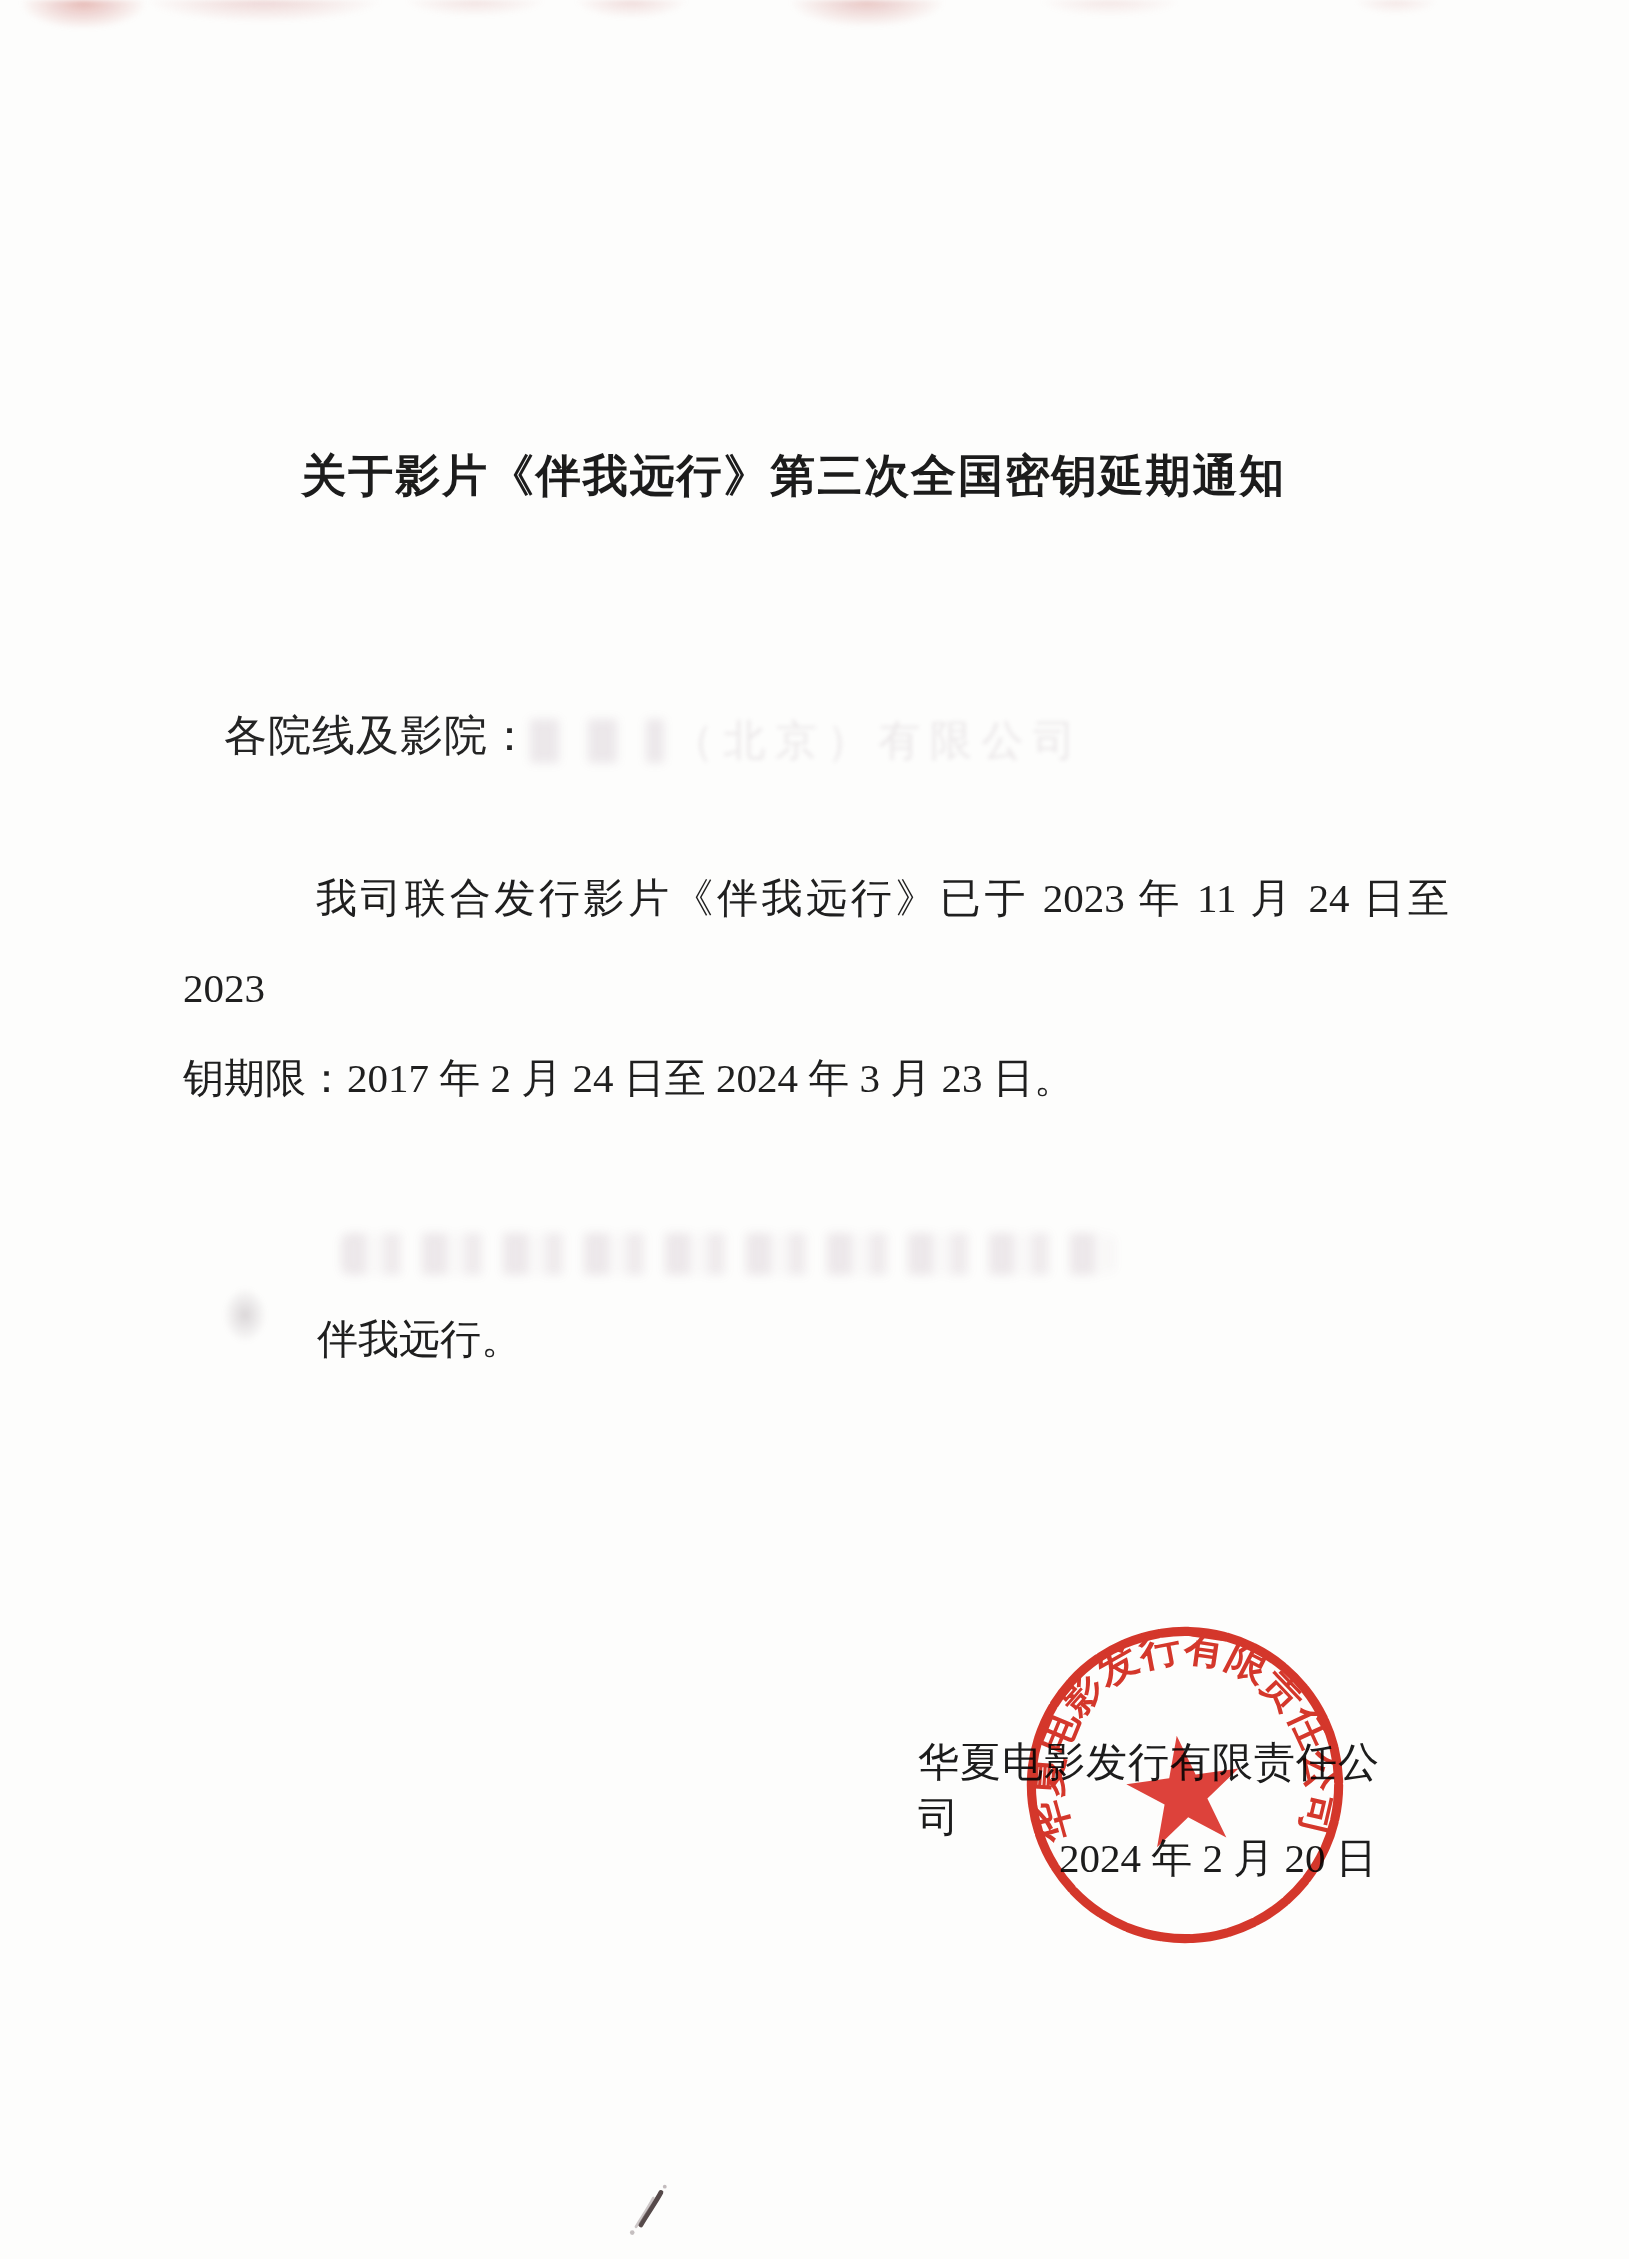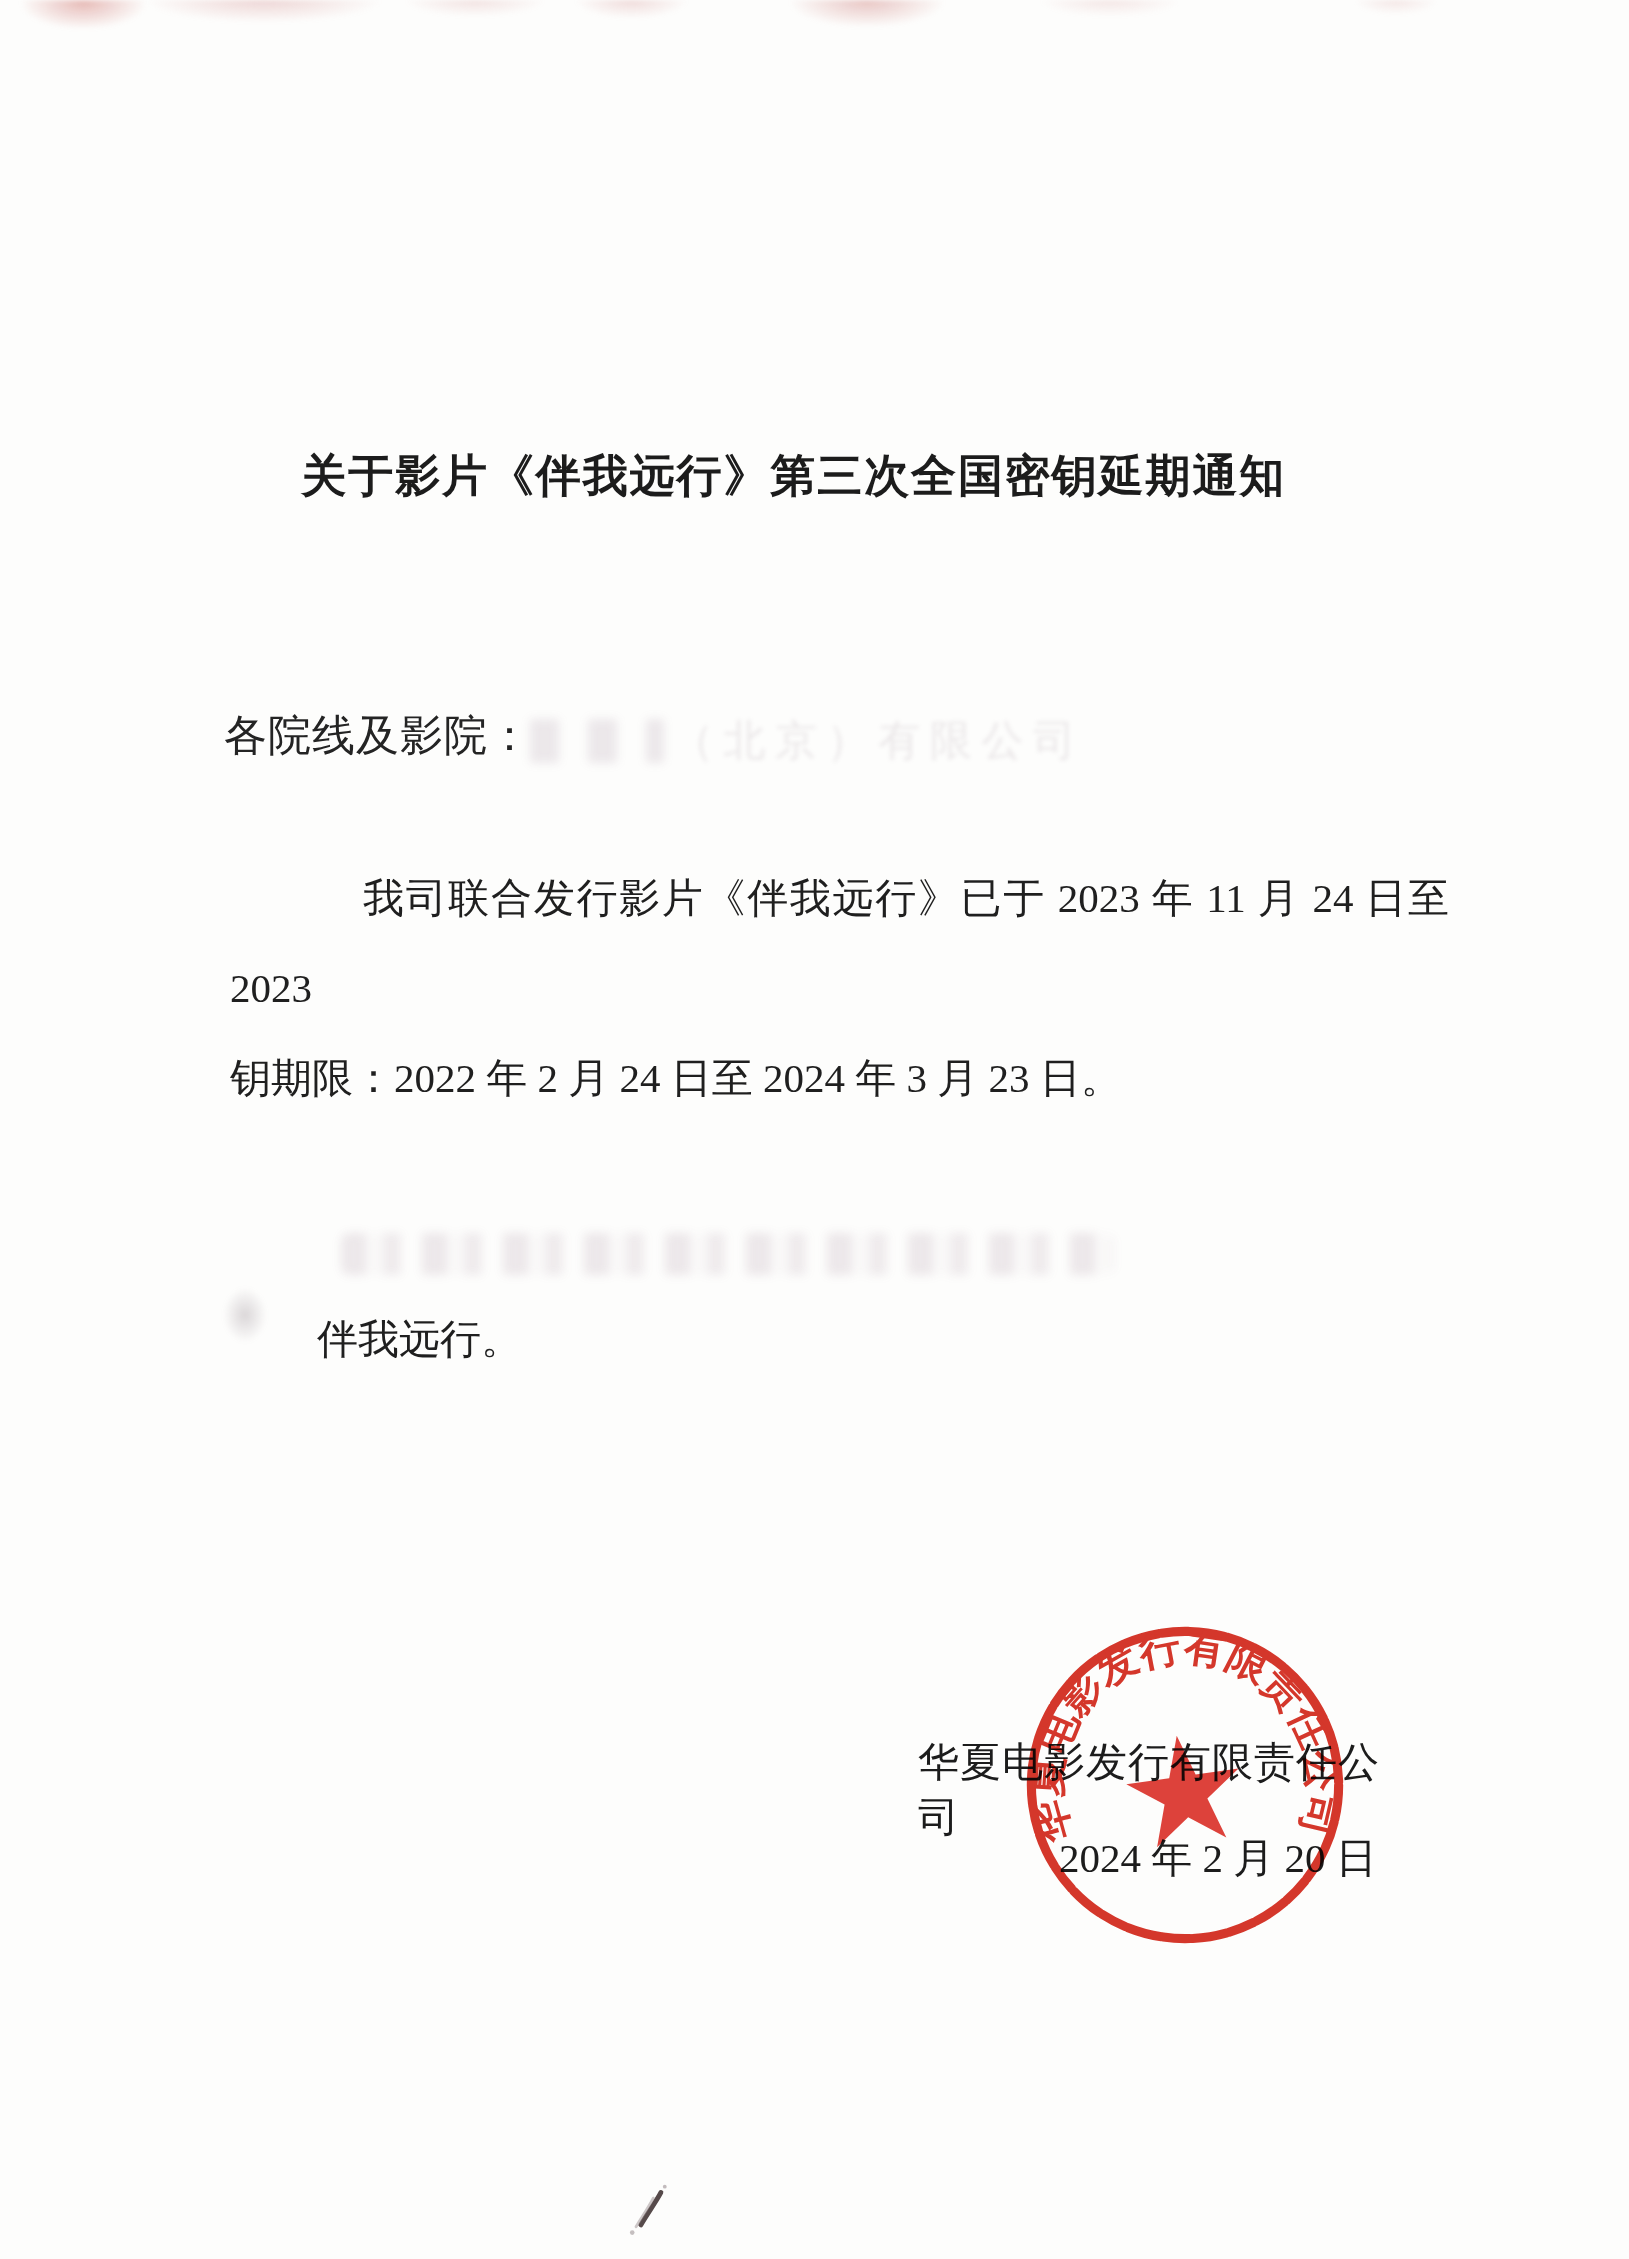--- a/index.html
+++ b/index.html
@@ -18,21 +18,21 @@
     font-weight:700;font-size:45px;letter-spacing:1.9px;color:#1c1c1c;
   }
   .salutation{
     position:absolute;top:707px;left:224px;
     font-size:43px;color:#242424;letter-spacing:1px;text-align:center;
   }
   .body-block{
     position:absolute;top:853px;left:183px;width:1266px;
     font-size:41px;line-height:90px;color:#1f1f1f;
   }
-  .body-line{display:block;text-align:justify;margin-left:47px;}
+  .body-line{display:block;text-align:justify;}
   .body-line.j{text-align-last:justify;}
   .body-line.first{text-indent:133px;}
   .closing{
     position:absolute;top:1312px;left:317px;
     font-size:41px;color:#1f1f1f;
   }
   .signature{
     position:absolute;top:1735px;left:918px;width:500px;
     font-size:41px;letter-spacing:1px;color:#1c1c1c;
   }
@@ -91,21 +91,21 @@
 <div class="smudge sm7"></div>
 
 <div class="doc-title">关于影片《伴我远行》第三次全国密钥延期通知</div>
 
 <div class="ghost-blob-a"></div>
 <div class="ghost-text">（北京）有限公司</div>
 <div class="salutation">各院线及影院：</div>
 
 <div class="body-block">
   <span class="body-line j first">我司联合发行影片《伴我远行》已于 2023 年 11 月 24 日至 2023</span>
-  <span class="body-line">钥期限：2022 年 2 月 24 日至 2024 年 3 月 23 日。</span>
+  <span class="body-line">钥期限：2017 年 2 月 24 日至 2024 年 3 月 23 日。</span>
 </div>
 
 <div class="ghost-strip"></div>
 <div class="ghost-speck"></div>
 
 <div class="closing">伴我远行。</div>
 
 <div class="signature">华夏电影发行有限责任公司</div>
 <div class="sign-date">2024 年 2 月 20 日</div>
 

